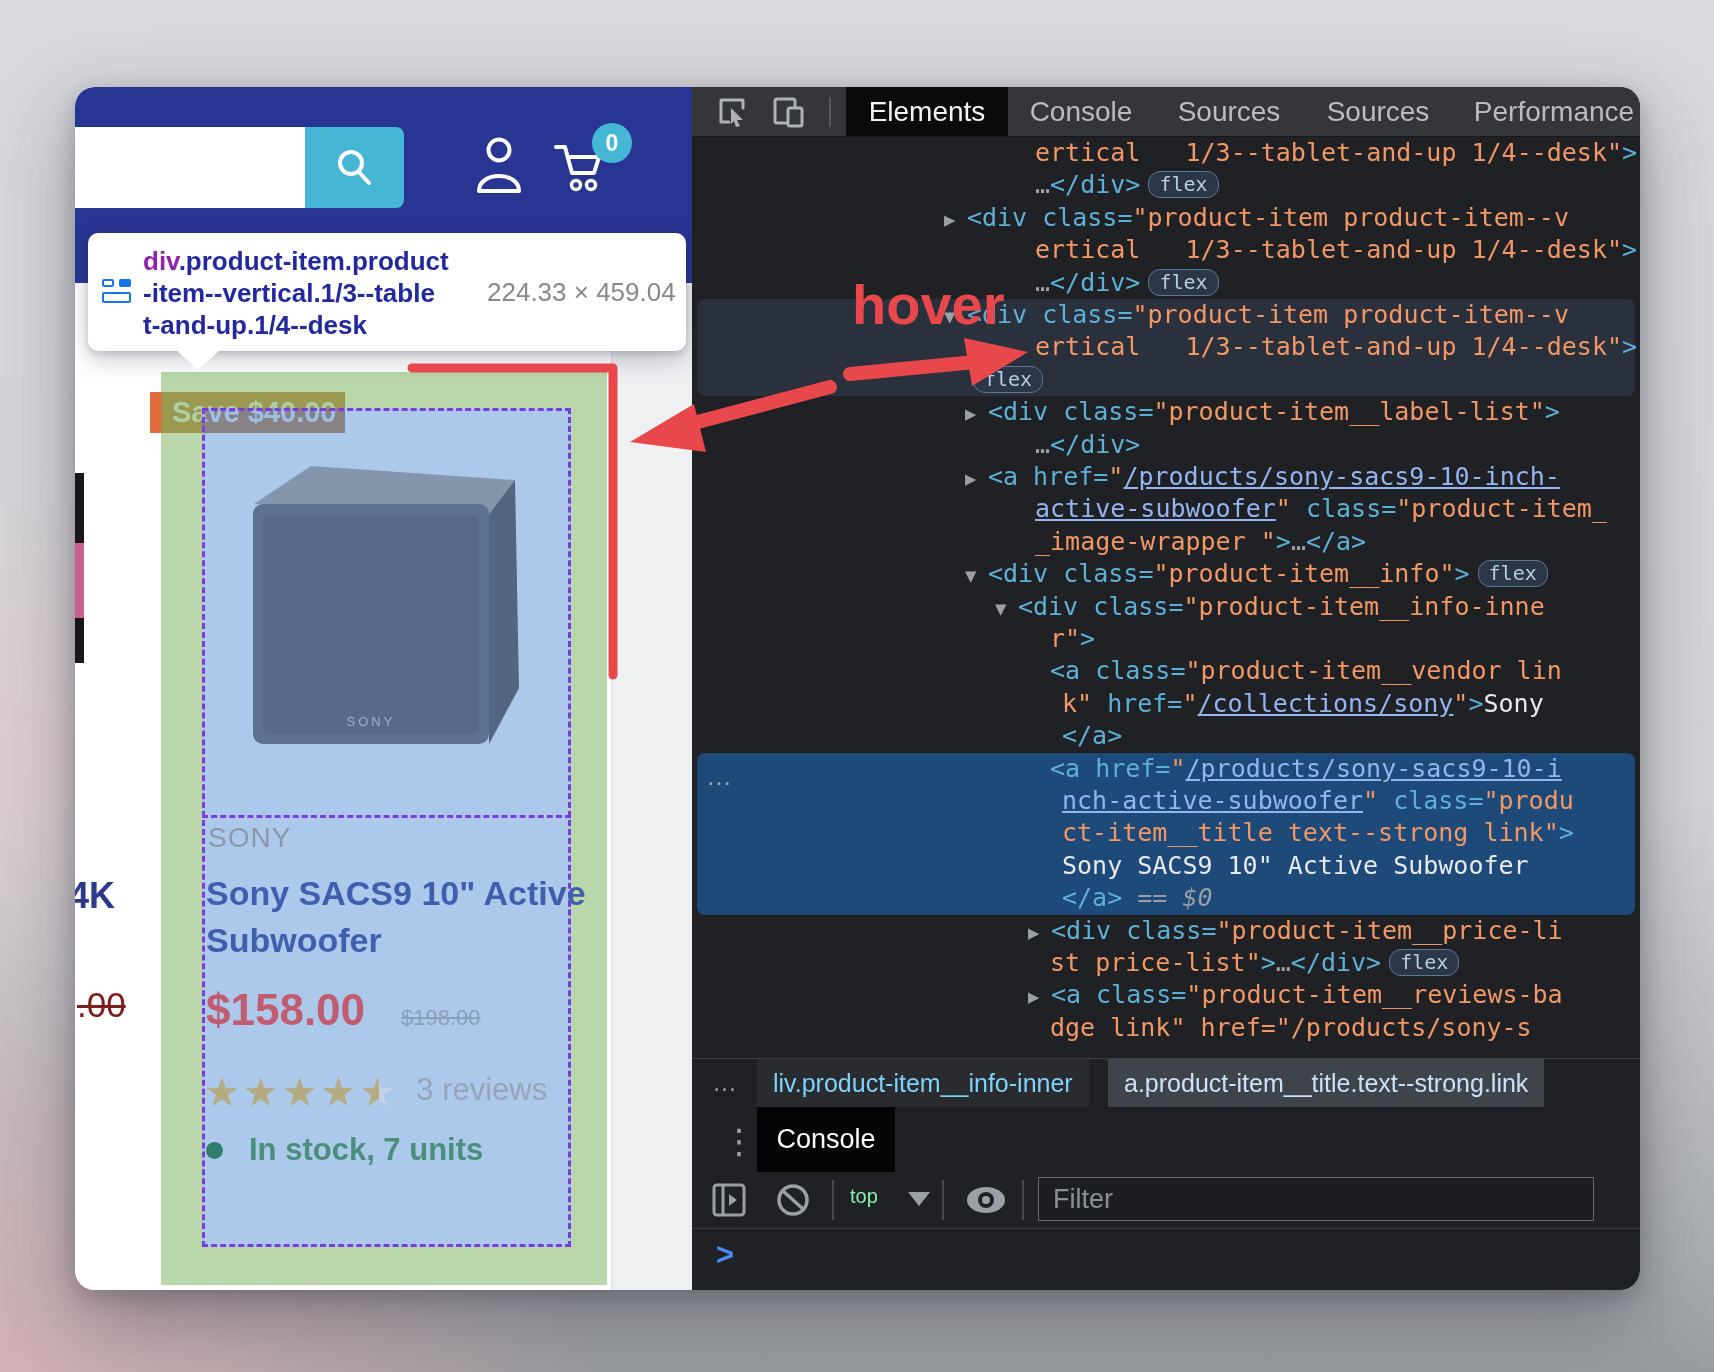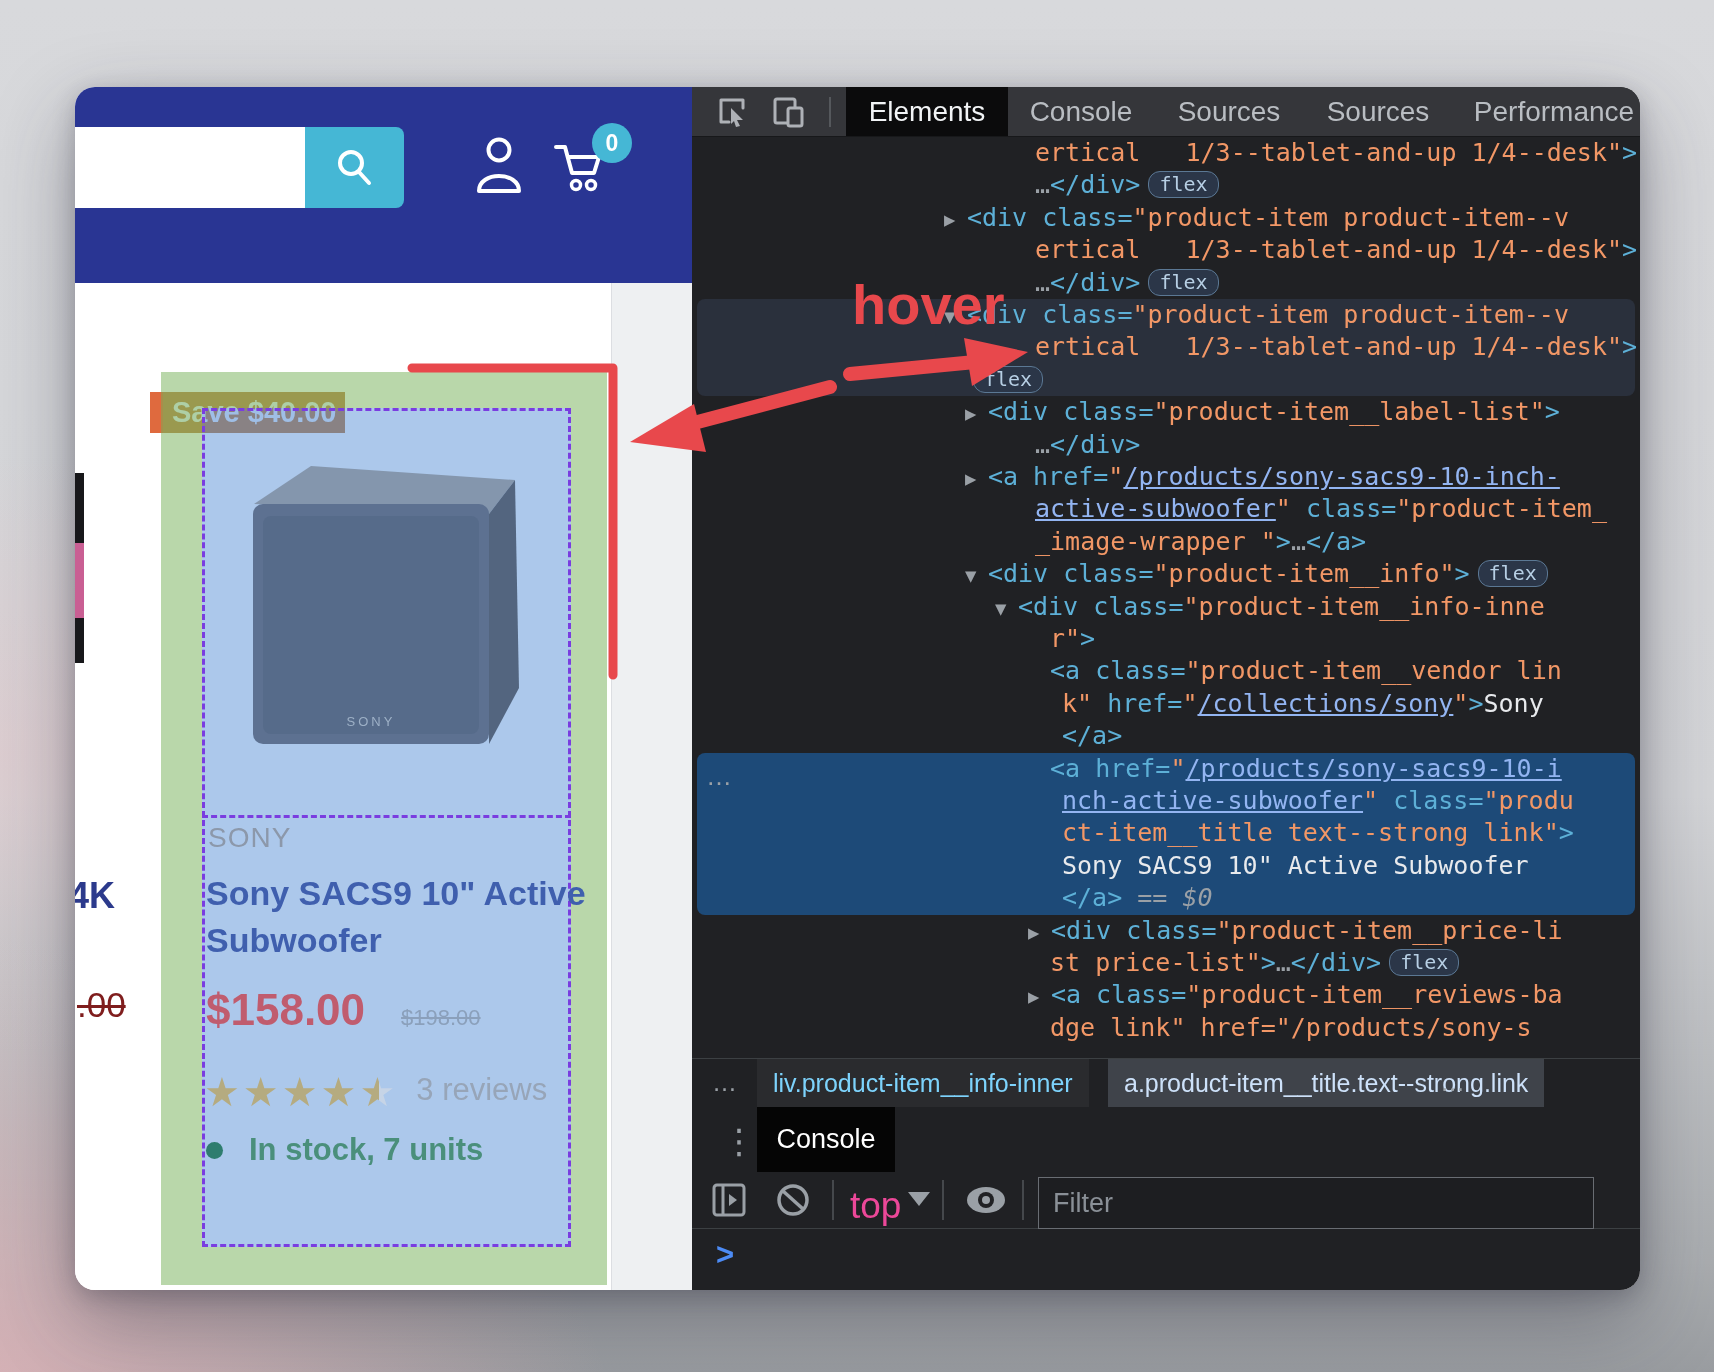--- a/index.html
+++ b/index.html
@@ -85,23 +85,23 @@
   .crumbbar{position:absolute;left:0;top:971px;width:948px;height:49px;background:#202124;border-top:1px solid #3c4043;border-bottom:1px solid #3c4043;font-size:25px;}
   .crumb-ellipsis{position:absolute;top:9px;color:#9aa0a6;}
   .crumb{position:absolute;top:0;height:49px;line-height:49px;padding:0 16px;cursor:pointer;}
   .crumb1{left:65px;background:#2a2b2e;color:#7dd3fc;}
   .crumb2{left:416px;background:#3f434a;color:#cde1f9;}
   .consolerow{position:absolute;left:0;top:1020px;width:948px;height:65px;background:#202124;}
   .drawer-dots{position:absolute;left:30px;top:14px;color:#9aa0a6;font-size:34px;}
   .console-tab{position:absolute;left:65px;top:0;width:138px;height:65px;background:#050505;color:#fff;font-size:27px;text-align:center;line-height:65px;cursor:pointer;}
   .toolbar{position:absolute;left:0;top:1085px;width:948px;height:56px;background:#202124;border-bottom:1px solid #3c4043;}
   .toolbar .sep{position:absolute;top:8px;width:2px;height:40px;background:#45484c;}
-  .tb-label{position:absolute;left:158px;top:13px;font-size:37px;color:#ec4899;cursor:pointer;}
+  .tb-label{position:absolute;left:158px;top:13px;font-size:20px;color:#86efac;cursor:pointer;}
   .tb-caret{position:absolute;left:216px;top:20px;width:0;height:0;border-left:11px solid transparent;border-right:11px solid transparent;border-top:14px solid #9aa0a6;cursor:pointer;}
-  .filter{position:absolute;left:346px;top:5px;width:556px;height:52px;background:#1d1e21;border:1.5px solid #696d73;color:#c8ccd1;font-size:27px;padding:0 14px;box-sizing:border-box;outline:none;}
+  .filter{position:absolute;left:346px;top:5px;width:556px;height:44px;background:#1d1e21;border:1.5px solid #696d73;color:#c8ccd1;font-size:27px;padding:0 14px;box-sizing:border-box;outline:none;}
   .filter::placeholder{color:#8a9097;}
   .prompt{position:absolute;left:24px;top:1150px;color:#4c8bf5;font-size:31px;font-weight:bold;}
   
   .hover-label{position:absolute;left:852px;top:272px;font-size:56px;font-weight:bold;color:#e8484c;z-index:60;}
   .anno{position:absolute;left:0;top:0;z-index:55;pointer-events:none;}
 </style>
 </head>
 <body>
 
 <div class="stage">
@@ -159,20 +159,31 @@
       <div class="card-prices">
         <span class="price-new">$158.00</span><span class="price-old">$198.00</span>
       </div>
       <div class="card-rating">
         <span>★★★★</span><span class="star-half">★</span><span class="rating-label">3 reviews</span>
       </div>
       <div class="card-stock">
         <span class="stock-dot"></span><span>In stock, 7 units</span>
       </div>
 
+      <div class="tooltip">
+        <div class="tt-icon">
+          <span class="r1"></span>
+            <span class="r2"></span>
+            <span class="r3"></span>
+        </div>
+        <div class="tt-sel"><span class="tag">div</span><span>.product-item.product</span><br><span>-item--vertical.1/3--table</span><br><span>t-and-up.1/4--desk</span>
+        </div>
+        <div class="tt-dims">224.33 × 459.04</div>
+        <div class="arrow"></div>
+      </div>
     </div>
 
     <div class="devtools">
       <div class="tabbar">
         <svg style="position:absolute;left:25px;top:9px" width="32" height="32" viewBox="0 0 32 32">
           <path d="M4 4 H26 M4 4 V26 M26 4 V12 M4 26 H12" fill="none" stroke="#aeb1b6" stroke-width="3" stroke-linecap="round"></path>
           <path d="M14 12 L26 24 L20 24 L23 30 L19 31 L17 25 L14 28 Z" fill="#aeb1b6"></path>
         </svg>
         <svg style="position:absolute;left:80px;top:9px" width="34" height="32" viewBox="0 0 34 32">
           <rect x="3" y="3" width="20px" height="24" rx="2" fill="none" stroke="#aeb1b6" stroke-width="3"></rect>

